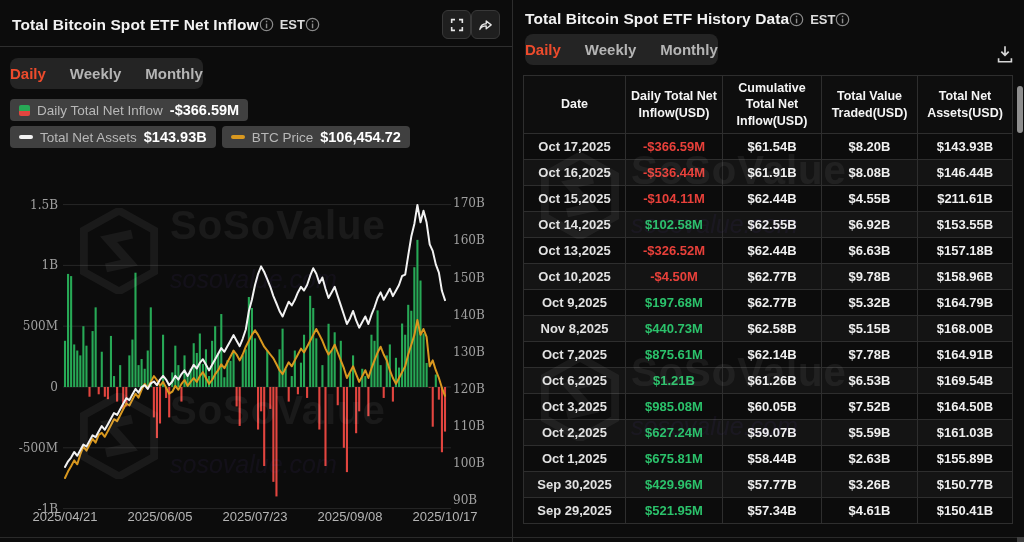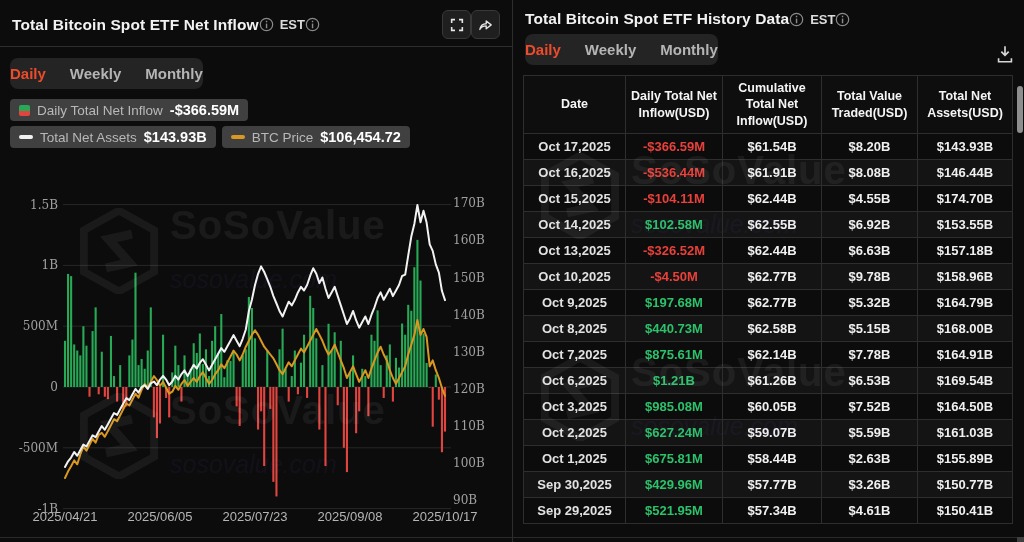--- a/index.html
+++ b/index.html
@@ -369,21 +369,21 @@
           <td class="neg">-$536.44M</td>
           <td>$61.91B</td>
           <td>$8.08B</td>
           <td>$146.44B</td>
         </tr>
         <tr>
           <td class="datecell">Oct 15,2025</td>
           <td class="neg">-$104.11M</td>
           <td>$62.44B</td>
           <td>$4.55B</td>
-          <td>$174.70B</td>
+          <td>$211.61B</td>
         </tr>
         <tr>
           <td class="datecell">Oct 14,2025</td>
           <td class="pos">$102.58M</td>
           <td>$62.55B</td>
           <td>$6.92B</td>
           <td>$153.55B</td>
         </tr>
         <tr>
           <td class="datecell">Oct 13,2025</td>
@@ -400,21 +400,21 @@
           <td>$158.96B</td>
         </tr>
         <tr>
           <td class="datecell">Oct 9,2025</td>
           <td class="pos">$197.68M</td>
           <td>$62.77B</td>
           <td>$5.32B</td>
           <td>$164.79B</td>
         </tr>
         <tr>
-          <td class="datecell">Oct 8,2025</td>
+          <td class="datecell">Nov 8,2025</td>
           <td class="pos">$440.73M</td>
           <td>$62.58B</td>
           <td>$5.15B</td>
           <td>$168.00B</td>
         </tr>
         <tr>
           <td class="datecell">Oct 7,2025</td>
           <td class="pos">$875.61M</td>
           <td>$62.14B</td>
           <td>$7.78B</td>

